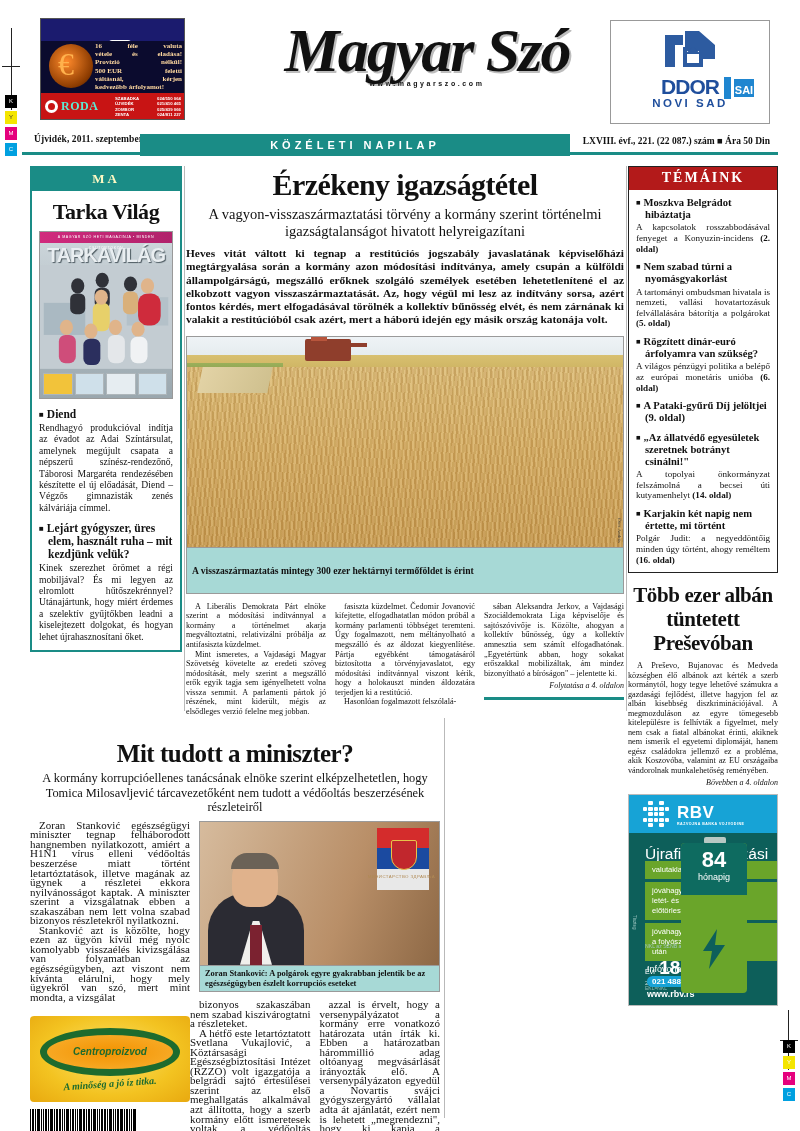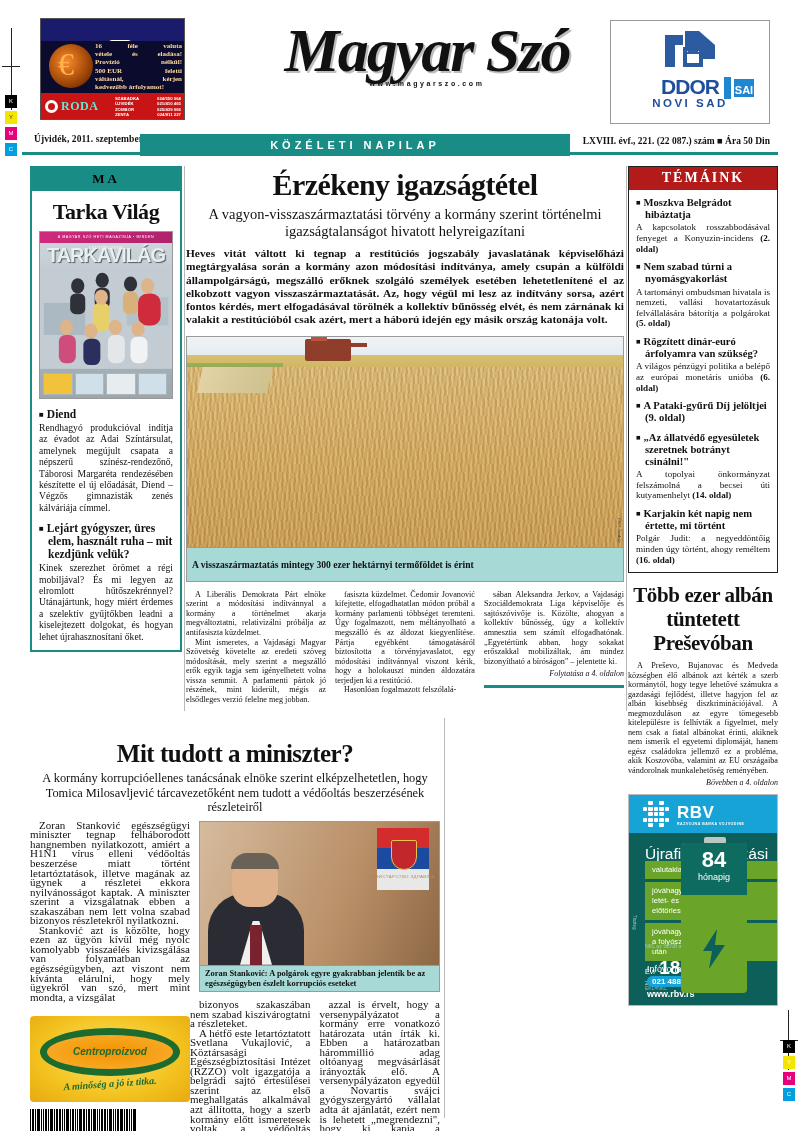--- a/index.html
+++ b/index.html
@@ -90,21 +90,21 @@
 
   .rule-top { position:absolute; left:22px; top:152px; width:756px; height:3px; background:#1a8c86; }
 
   
   .left-col  { position:absolute; left:30px;  top:166px; width:152px; }
   .mid-col   { position:absolute; left:186px; top:166px; width:438px; }
   .right-col { position:absolute; left:628px; top:166px; width:150px; }
 
   
   .ma-box { border:2px solid #1a8c86; }
-  .ma-head { background:#1a8c86; color:#000000; text-align:center; font-weight:bold;
+  .ma-head { background:#1a8c86; color:#fef9c3; text-align:center; font-weight:bold;
              font-size:13px; letter-spacing:3px; padding:3px 0 4px;
              font-family:"Liberation Serif",serif; }
   .ma-body { padding:6px 7px 8px; }
   .ma-title { text-align:center; font-weight:bold; font-size:22px; letter-spacing:-0.4px;
               margin:2px 0 6px; }
   .tarka-img { width:100%; height:168px; border:1px solid #999; position:relative;
                overflow:hidden; background:linear-gradient(#cfd8dd,#b9c4ca 40%,#9aa7ae); }
   .tarka-band { position:absolute; left:0; top:0; width:100%; height:11px;
                 background:linear-gradient(90deg,#d12a7d,#b0226b); }
   .tarka-band span { color:#fff; font-size:3.6px; letter-spacing:0.6px; display:block;
@@ -145,21 +145,21 @@
   .grass { position:absolute; left:0; top:26px; width:22%; height:18px;
            background:linear-gradient(#9bb05a,#7d9448); }
   .combine { position:absolute; left:27%; top:2px; width:46px; height:22px;
              background:#8f3e2c; border-radius:2px; }
   .combine:after { content:""; position:absolute; right:-16px; top:4px; width:20px; height:4px;
                    background:#8f3e2c; }
   .combine:before { content:""; position:absolute; left:6px; top:-6px; width:16px; height:8px;
                     background:#b8553c; }
   .photo-credit { position:absolute; right:1px; bottom:4px; font-size:5px; color:#3a3a3a;
                   writing-mode:vertical-rl; }
-  .photo-cap { background:#a7d9d6; font-weight:bold; font-size:9.6px; padding:11px 5px;
+  .photo-cap { background:#a7d9d6; font-weight:bold; font-size:9.6px; padding:17px 5px;
                border:1px solid #9a9a9a; border-top:none; }
 
   .cols3 { display:flex; gap:9px; margin-top:8px; }
   .cols3 .c { flex:1; }
   .bodytext { font-size:8.2px; line-height:9.55px; text-align:justify; }
   .bodytext p { text-indent:9px; }
   .cont { text-align:right; font-style:italic; font-size:8px; margin-top:3px; }
   .teal-rule { height:3px; background:#1a8c86; margin-top:7px; }
 
   

